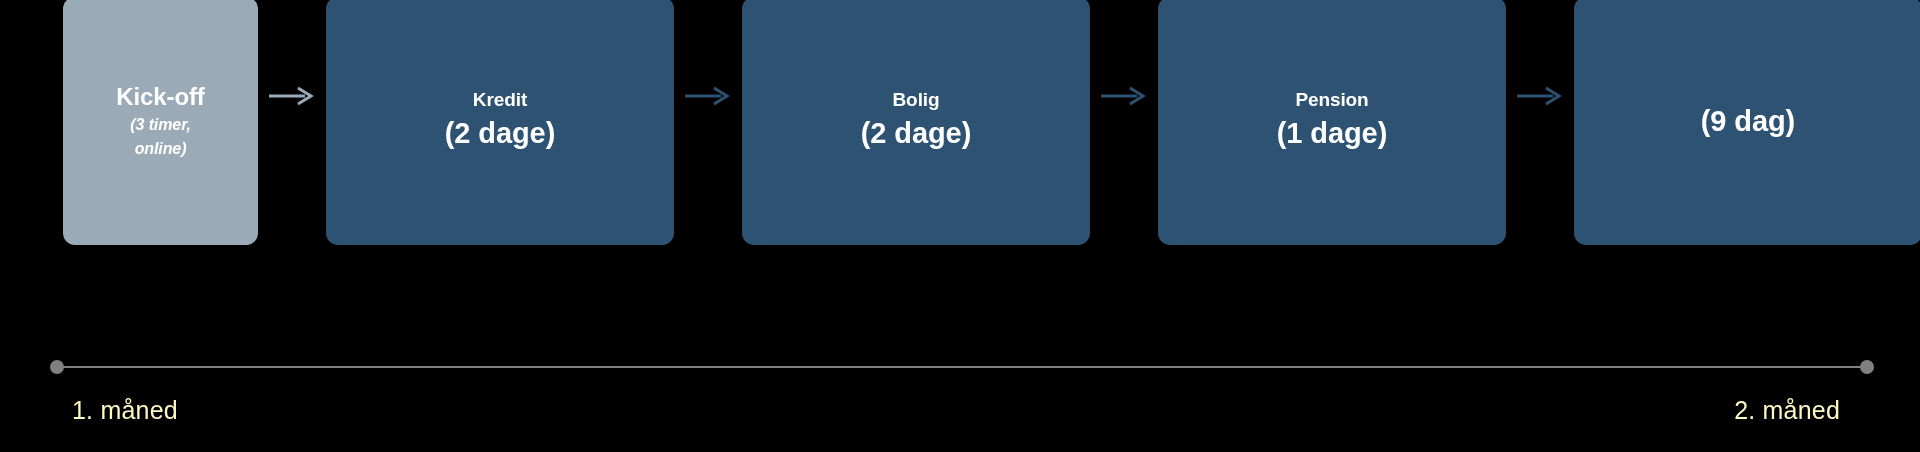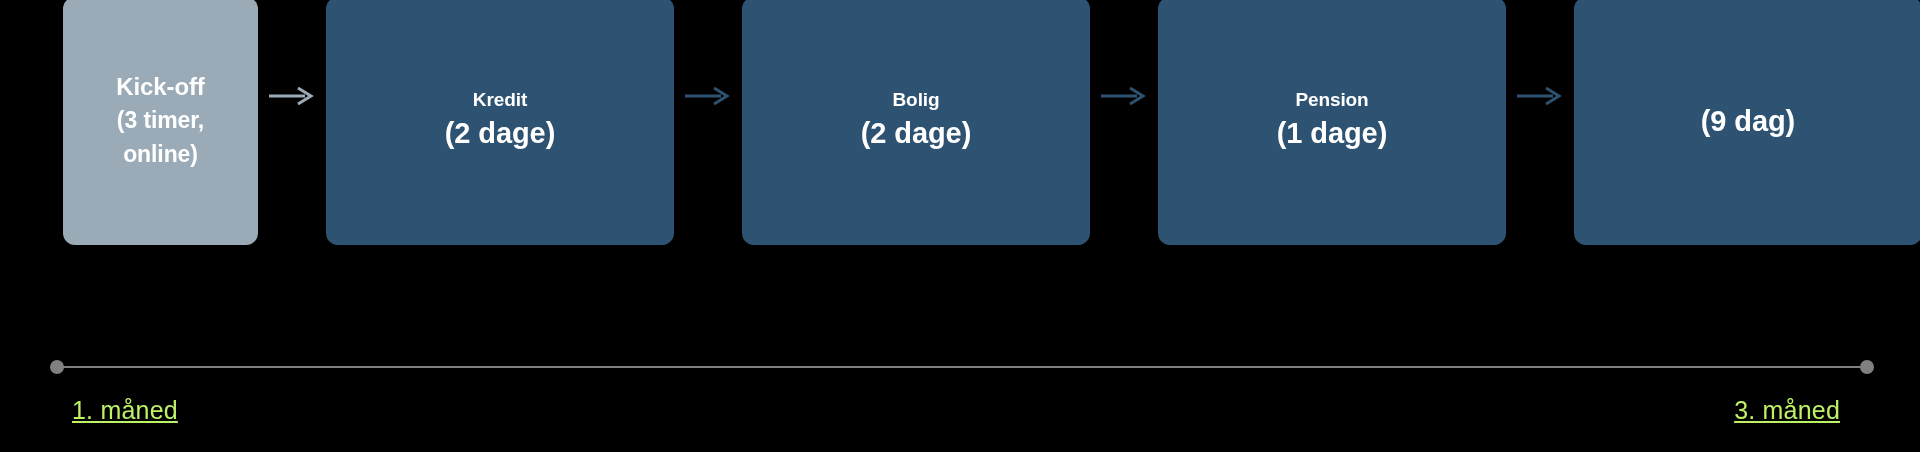--- a/index.html
+++ b/index.html
@@ -62,21 +62,21 @@
     letter-spacing: -0.1px;
   }
   .phase-sub {
     font-size: 29px;
     font-weight: bold;
     line-height: 1.48;
     text-align: center;
     letter-spacing: -0.1px;
   }
   .phase-box.kickoff .phase-title { font-size: 24px; }
-  .phase-box.kickoff .phase-sub   { font-size: 23px; }
+  .phase-box.kickoff .phase-sub   { font-size: 16px; font-style: italic; }
 
   .arrow-gap {
     flex: 0 0 auto;
     width: 68px;
     position: relative;
     align-self: flex-start;
     height: 248px;
   }
   .arrow-gap svg {
     position: absolute;
@@ -111,24 +111,23 @@
     border-radius: 50%;
     background: #808080;
   }
   .tl-dot.left  { left: 50px; }
   .tl-dot.right { left: 1860px; }
 
   .tl-label {
     position: absolute;
     top: 396px;
     font-size: 25px;
-    color: #bef264;
+    color: #fef9c3;
     letter-spacing: 0.2px;
     white-space: nowrap;
-    text-decoration: underline;
   }
   .tl-label.left  { left: 72px; }
   .tl-label.right { right: 80px; }
 </style>
 </head>
 <body>
 
 <div id="diagram">
 
   <div class="phase-row">
@@ -194,16 +193,16 @@
       <div class="phase-sub">(9 dag)</div>
     </div>
 
   </div>
 
   <div class="timeline">
     <div class="tl-line"></div>
     <div class="tl-dot left"></div>
     <div class="tl-dot right"></div>
     <div class="tl-label left">1. måned</div>
-    <div class="tl-label right">3. måned</div>
+    <div class="tl-label right">2. måned</div>
   </div>
 
 </div>
 
 </body></html>

